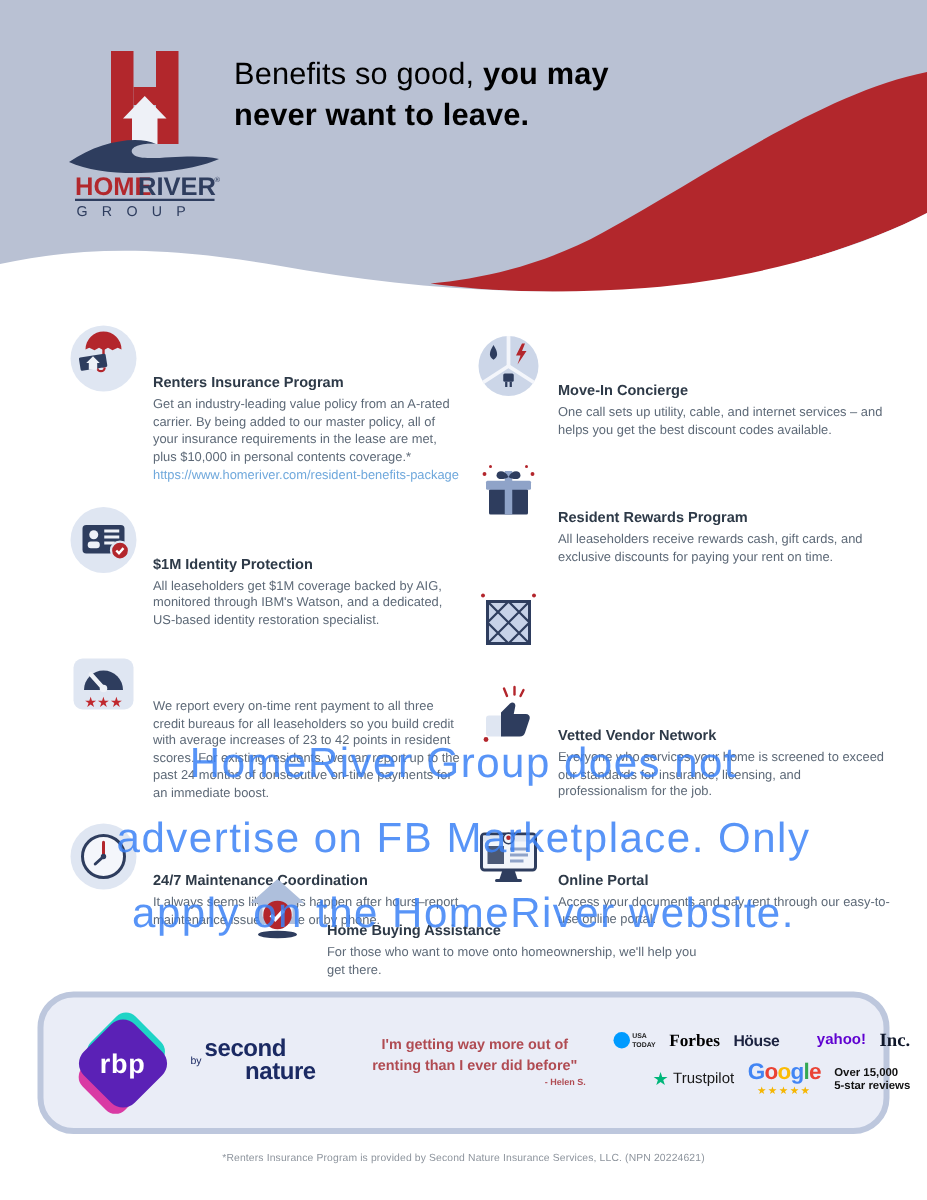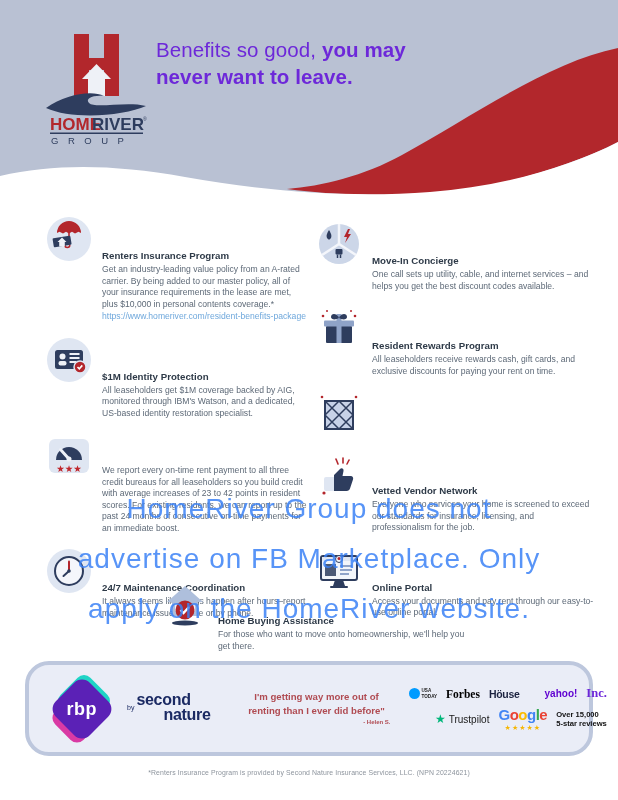--- a/index.html
+++ b/index.html
@@ -5,21 +5,21 @@
   html,body { margin:0; padding:0; }
   body {
     width:618px; height:800px; position:relative; overflow:hidden;
     background:#ffffff; font-family:"Liberation Sans", sans-serif;
     -webkit-font-smoothing:antialiased;
   }
   
   .header { position:absolute; top:0; left:0; width:618px; height:212px; background:#b9c1d3; }
   .header .waves { position:absolute; bottom:0; left:0; display:block; }
   .logo { position:absolute; left:42px; top:32px; width:110px; height:114px; }
-  .title { position:absolute; left:156px; top:36px; font-size:20.5px; color:#6d28d9; line-height:1.34; letter-spacing:0.1px; }
+  .title { position:absolute; left:156px; top:36px; font-size:20.5px; color:#000000; line-height:1.34; letter-spacing:0.1px; }
   .title .bold { font-weight:bold; }
   
   .col-left  { position:absolute; left:46px;  top:216px; width:262px; }
   .col-right { position:absolute; left:316px; top:221px; width:278px; }
   .home-buying { position:absolute; left:162px; top:581px; width:316px; }
   .benefit { display:flex; gap:10px; margin-bottom:14px; }
   .bicon { flex:0 0 46px; width:46px; height:46px; }
   .bicon svg { display:block; width:46px; height:46px; }
   .btext { flex:1;margin-top:32px; }
   .btitle { font-weight:bold; font-size:9.7px; color:#2e3a48; margin:2px 0 3px 0; }
@@ -50,21 +50,21 @@
   .quote { flex:0 0 160px; margin-left:14px; text-align:center; color:#b04b52; font-weight:bold; font-size:9.6px; line-height:1.5; }
   .quote .attr { display:block; font-size:6px; text-align:right; margin-top:0; padding-right:6px; }
   .press { margin-left:auto; display:flex; flex-direction:column; gap:6px; align-items:flex-end; }
   .press-row { display:flex; align-items:center; gap:9px; }
   .usatoday { display:flex; align-items:center; gap:2px; }
   .usatoday .dot { width:11px; height:11px; border-radius:50%; background:#009bff; }
   .usatoday .txt { font-size:4.6px; font-weight:bold; color:#1a1a1a; line-height:1.15; }
   .forbes { font-family:"Liberation Serif", serif; font-weight:bold; font-size:11.5px; color:#000; }
   .house  { font-weight:bold; font-size:10.5px; color:#1c2340; letter-spacing:-0.3px; }
   .yahoo  { font-weight:bold; font-size:10px; color:#5f01d1;margin-left:16px; }
-  .inc    { font-family:"Liberation Serif", serif; font-weight:bold; font-size:12.5px; color:#6d28d9; }
+  .inc    { font-family:"Liberation Serif", serif; font-weight:bold; font-size:12.5px; color:#0f172a; }
   .trustpilot { display:flex; align-items:center; gap:3px; font-size:10px; color:#191919; }
   .tp-star { color:#00b67a; font-size:12px; }
   .google { display:flex; flex-direction:column; align-items:center; line-height:1; }
   .gletters span { font-size:15px; font-weight:bold; letter-spacing:-0.5px; }
   .g1{color:#4285F4}.g2{color:#EA4335}.g3{color:#FBBC05}.g4{color:#4285F4}.g5{color:#34A853}.g6{color:#EA4335}
   .gstars { color:#f5b602; font-size:7px; letter-spacing:1px; margin-top:1px; }
   .reviews { font-size:7.6px; font-weight:bold; color:#111; line-height:1.2; }
   
   .footer { position:absolute; left:0; right:0; top:769px; text-align:center; font-size:6.9px; color:#8d949d; letter-spacing:0.1px; }
 </style>

